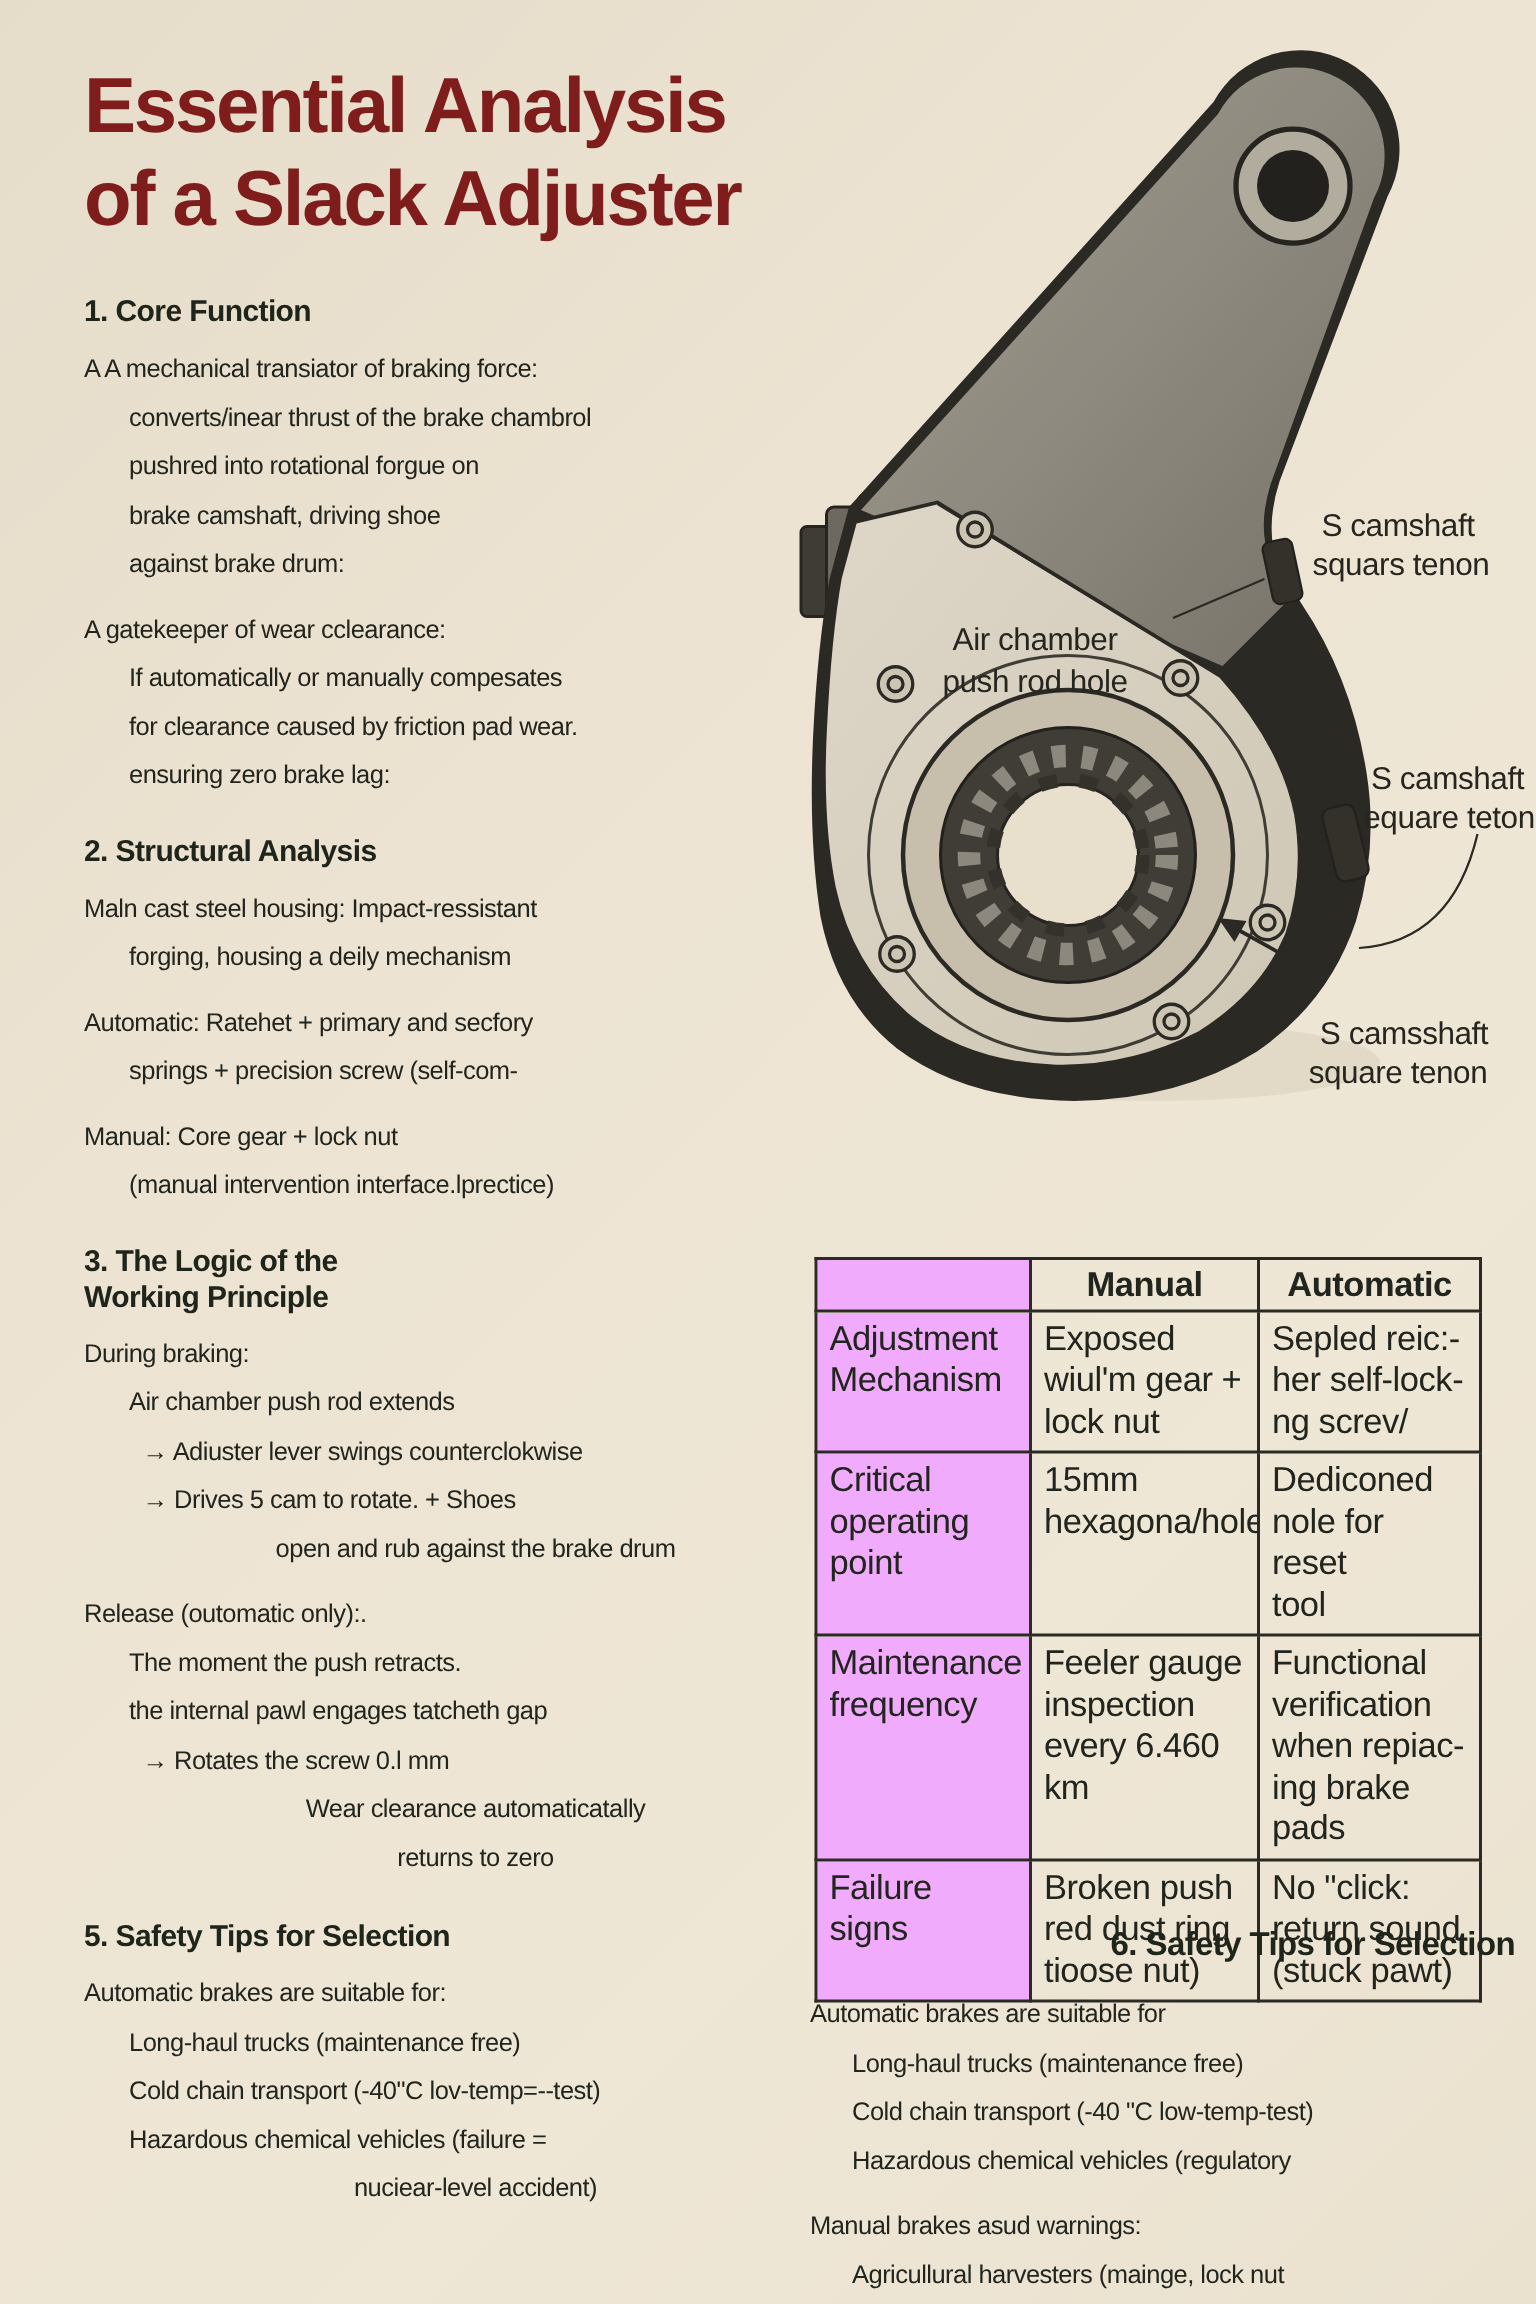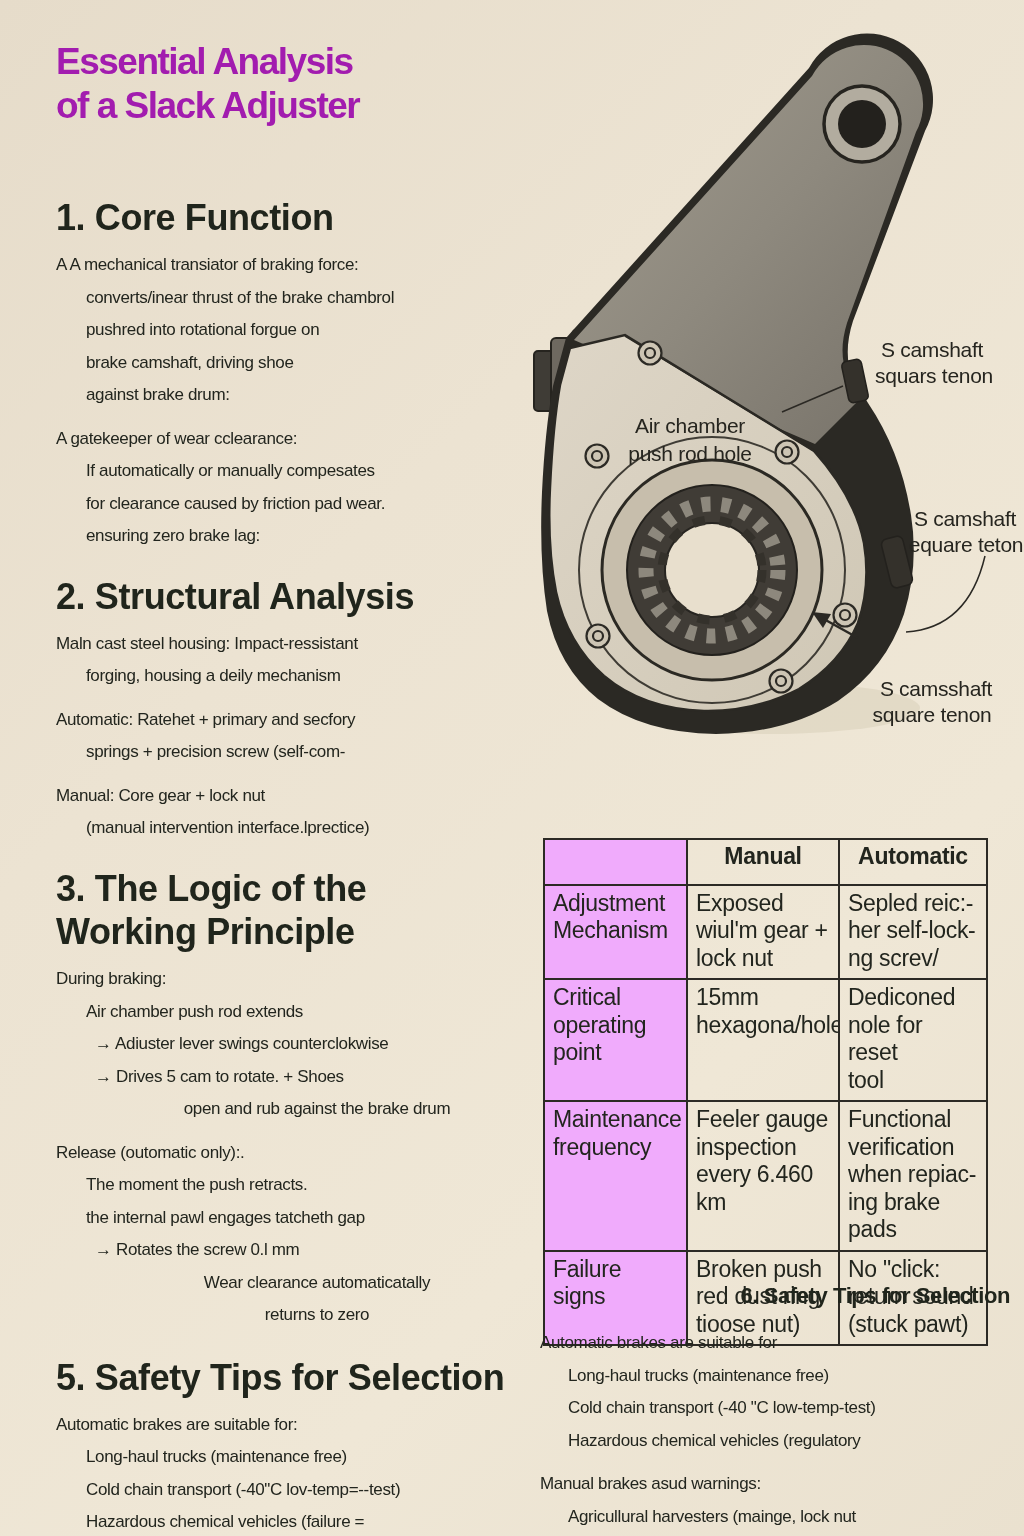--- a/index.html
+++ b/index.html
@@ -4,42 +4,42 @@
 <style>
   html,body{margin:0;padding:0;}
   body{
     width:1024px;height:1536px;overflow:hidden;
     background:linear-gradient(135deg,#e6dcca 0%,#ece3d2 35%,#efe7d6 70%,#eae1cf 100%);
     font-family:"Liberation Sans",sans-serif;color:#20241d;
   }
   .page{position:relative;width:1024px;height:1536px;overflow:hidden;}
   .title{
     position:absolute;left:56px;top:40px;width:520px;
-    font-size:37px;line-height:1.2;font-weight:700;color:#a21caf;letter-spacing:-1.5px;
+    font-size:52px;line-height:1.2;font-weight:700;color:#7f1d1d;letter-spacing:-1.5px;
   }
   .leftcol{position:absolute;left:56px;top:196px;width:476px;}
-  .h2{font-size:36px;font-weight:700;color:#20251c;letter-spacing:-0.4px;margin:0 0 10px 0;line-height:1.2;}
+  .h2{font-size:20px;font-weight:700;color:#20251c;letter-spacing:-0.4px;margin:0 0 10px 0;line-height:1.2;}
   .h2.sp{margin-top:22px;}
   .h2.sp5{margin-top:24px;}
   .ln{font-size:17px;line-height:32.5px;letter-spacing:-0.35px;color:#22251e;white-space:nowrap;}
   .i1{margin-left:30px;}
   .i1a{margin-left:39px;}
   .i2{margin-left:46px;text-align:center;}
   .gap{margin-top:11px;}
   .s4head{position:absolute;left:540px;top:746px;width:470px;font-size:28.5px;font-weight:700;
     line-height:1.25;color:#20251c;letter-spacing:-0.4px;}
   table.cmp{
     position:absolute;left:543px;top:838px;width:443px;border-collapse:collapse;table-layout:fixed;
     font-size:23px;line-height:27.5px;letter-spacing:-0.3px;color:#22251e;
   }
   table.cmp th,table.cmp td{
     border:2.5px solid #2c2a25;padding:4px 8px 6px 8px;vertical-align:top;text-align:left;
     white-space:pre-line;overflow:hidden;
   }
-  table.cmp th{font-weight:700;text-align:center;padding-top:3px;padding-bottom:13px;}
+  table.cmp th{font-weight:700;text-align:center;padding-top:3px;padding-bottom:2px;}
   table.cmp .lab{background:#f0abfc;}
   table.cmp col.c1{width:143px;} table.cmp col.c2{width:152px;} table.cmp col.c3{width:148px;}
   .s6head{position:absolute;left:540px;top:1283px;width:470px;font-size:22px;font-weight:700;
     color:#20251c;letter-spacing:-0.4px;line-height:1.2;text-align:right;}
   .rightlist{position:absolute;left:540px;top:1327px;width:480px;}
   .rightlist .i1{margin-left:28px;}
   .diagram{position:absolute;left:520px;top:0;width:504px;height:760px;}
   .dlabel{font-size:21px;fill:#26251f;letter-spacing:-0.3px;}
 </style>
 </head>

